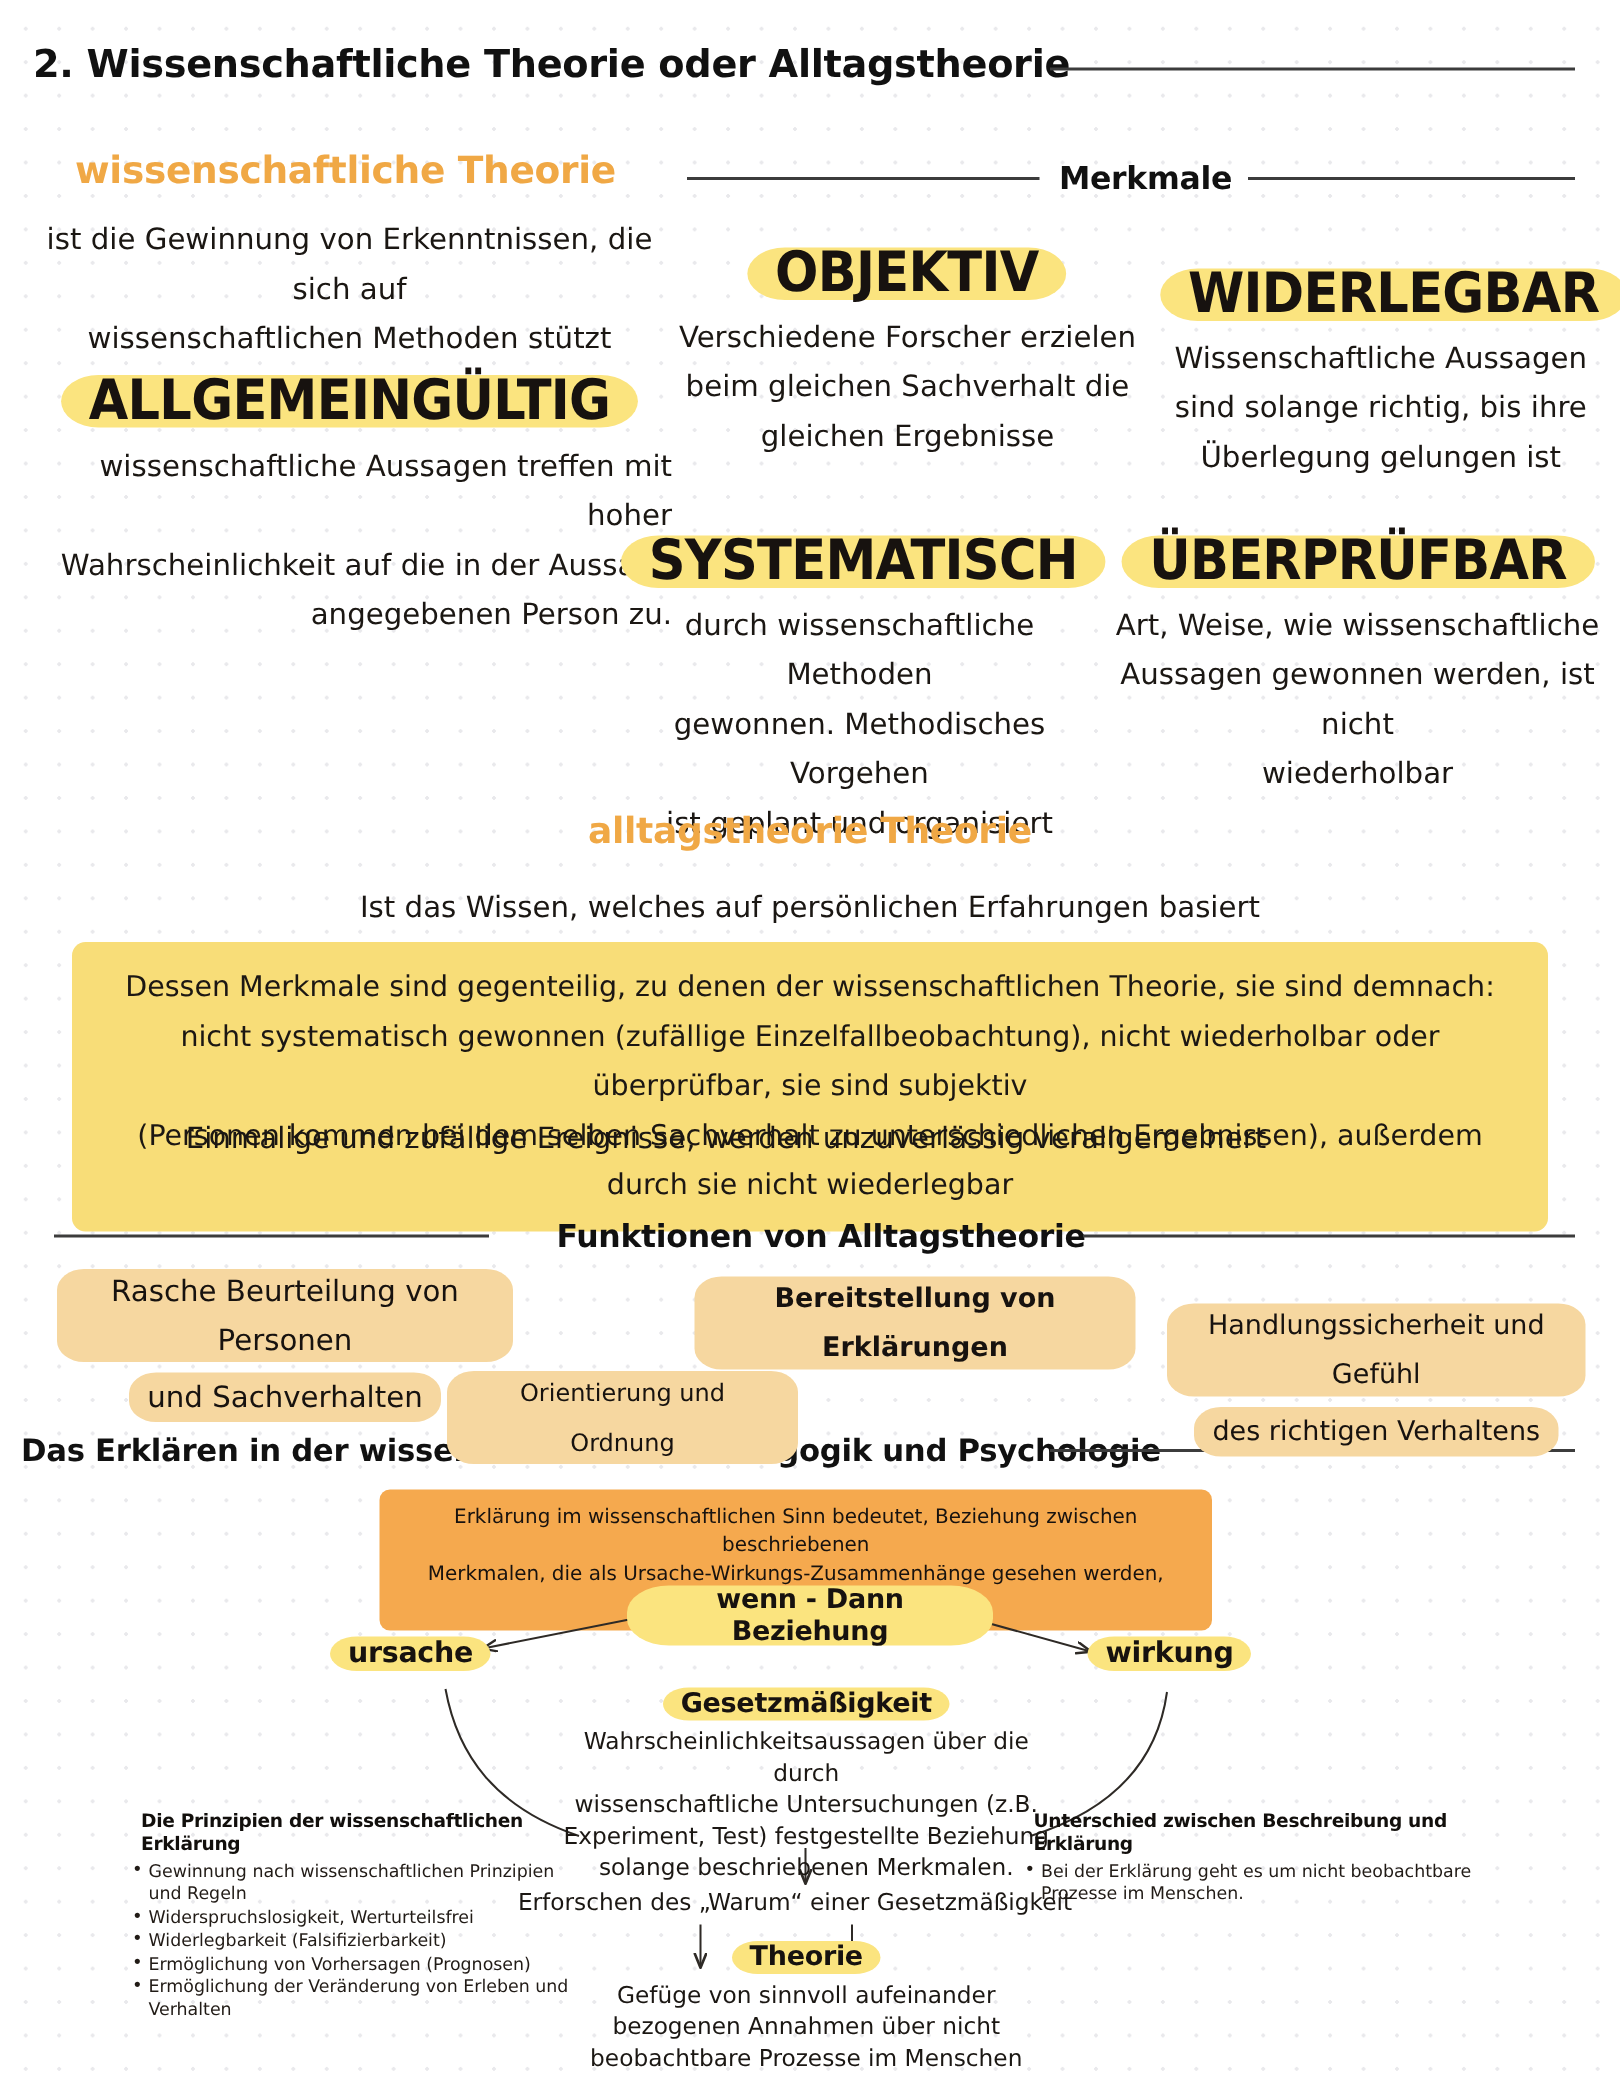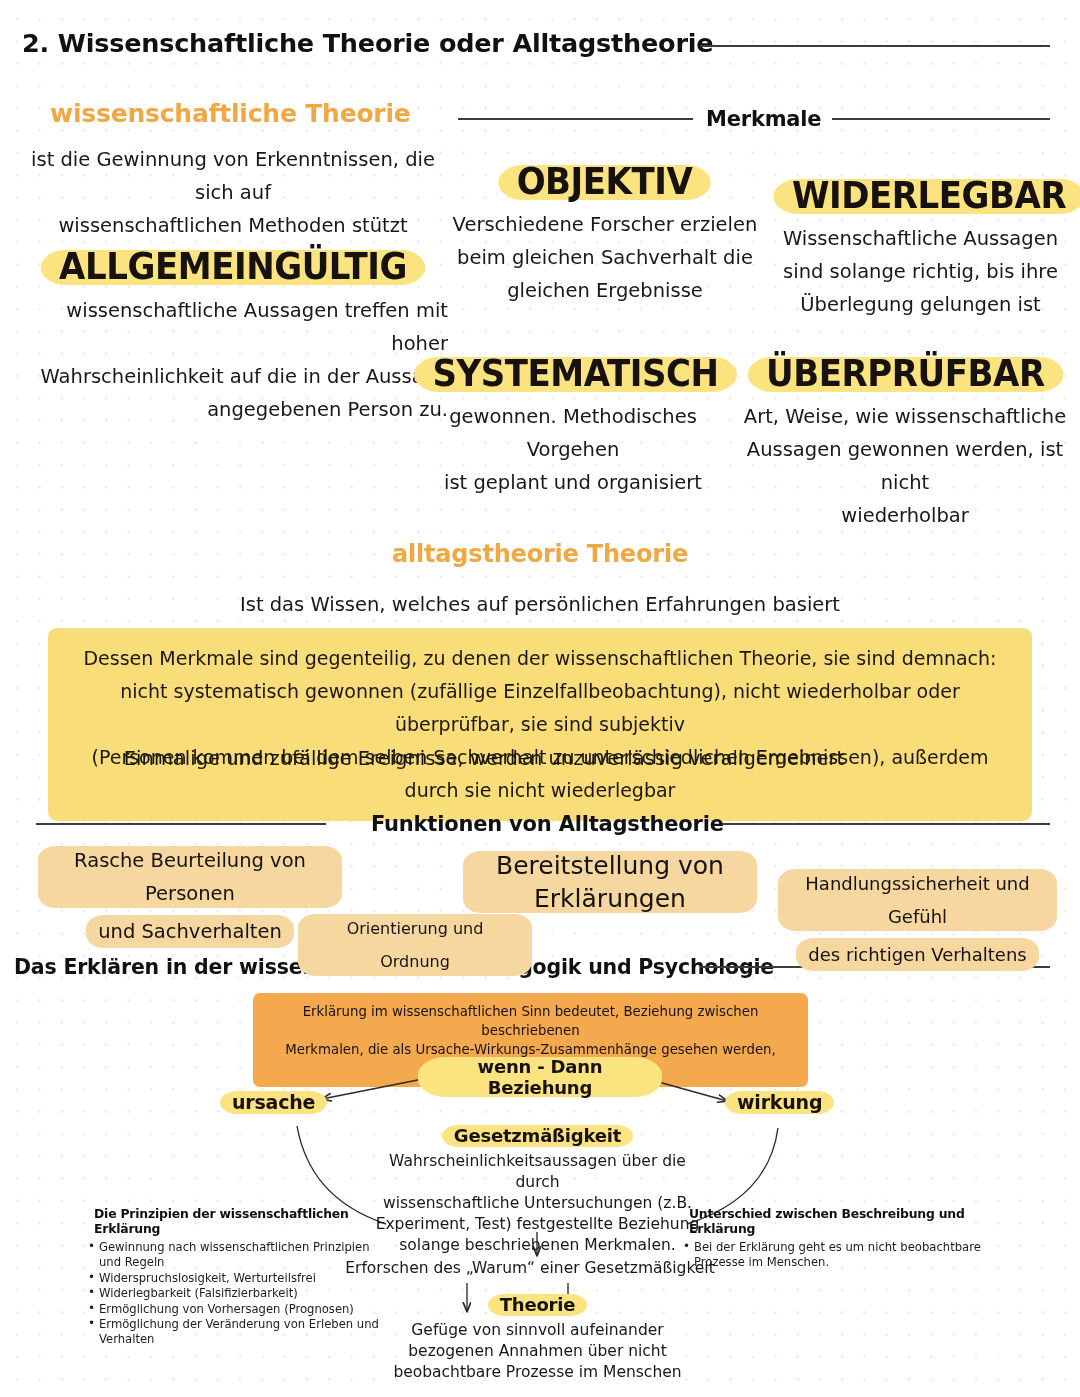--- a/index.html
+++ b/index.html
@@ -169,20 +169,21 @@
   <div class="body-txt" style="margin-top:5px;">
     <div>Wissenschaftliche Aussagen</div>
     <div>sind solange richtig, bis ihre</div>
     <div>Überlegung gelungen ist</div>
   </div>
 </div>
 
 <div class="abs" style="left:408px; top:352px; width:330px; text-align:center;">
   <span class="bigword">SYSTEMATISCH</span>
   <div class="body-txt" style="margin-top:5px;">
+    <div>durch wissenschaftliche Methoden</div>
     <div>gewonnen. Methodisches Vorgehen</div>
     <div>ist geplant und organisiert</div>
   </div>
 </div>
 
 <div class="abs" style="left:740px; top:352px; width:330px; text-align:center;">
   <span class="bigword">ÜBERPRÜFBAR</span>
   <div class="body-txt" style="margin-top:5px;">
     <div>Art, Weise, wie wissenschaftliche</div>
     <div>Aussagen gewonnen werden, ist nicht</div>
@@ -205,21 +206,21 @@
 
 <div class="rule" style="left:36px; top:823px; width:290px;"></div>
 <div class="abs sec-title" style="left:371px; top:812px; font-size:21px;">Funktionen von Alltagstheorie</div>
 <div class="rule" style="left:722px; top:823px; width:328px;"></div>
 
 <div class="abs" style="left:40px; top:843px; width:300px; text-align:center; font-size:19.5px; line-height:33px;">
   <div><span class="hl tan">Rasche Beurteilung von Personen</span></div>
   <div style="margin-top:2px;"><span class="hl tan">und Sachverhalten</span></div>
 </div>
 
-<div class="abs" style="left:465px; top:848px; width:290px; text-align:center; font-size:25px; line-height:33px;">
+<div class="abs" style="left:465px; top:848px; width:290px; text-align:center; font-size:18px; line-height:33px;font-weight:bold;">
   <span class="hl tan">Bereitstellung von Erklärungen</span>
 </div>
 
 <div class="abs" style="left:780px; top:866px; width:275px; text-align:center; font-size:18px; line-height:33px;">
   <div><span class="hl tan">Handlungssicherheit und Gefühl</span></div>
   <div style="margin-top:2px;"><span class="hl tan">des richtigen Verhaltens</span></div>
 </div>
 
 <div class="abs" style="left:300px; top:911px; width:230px; text-align:center; font-size:16px; line-height:33px;">
   <span class="hl tan">Orientierung und Ordnung</span>

